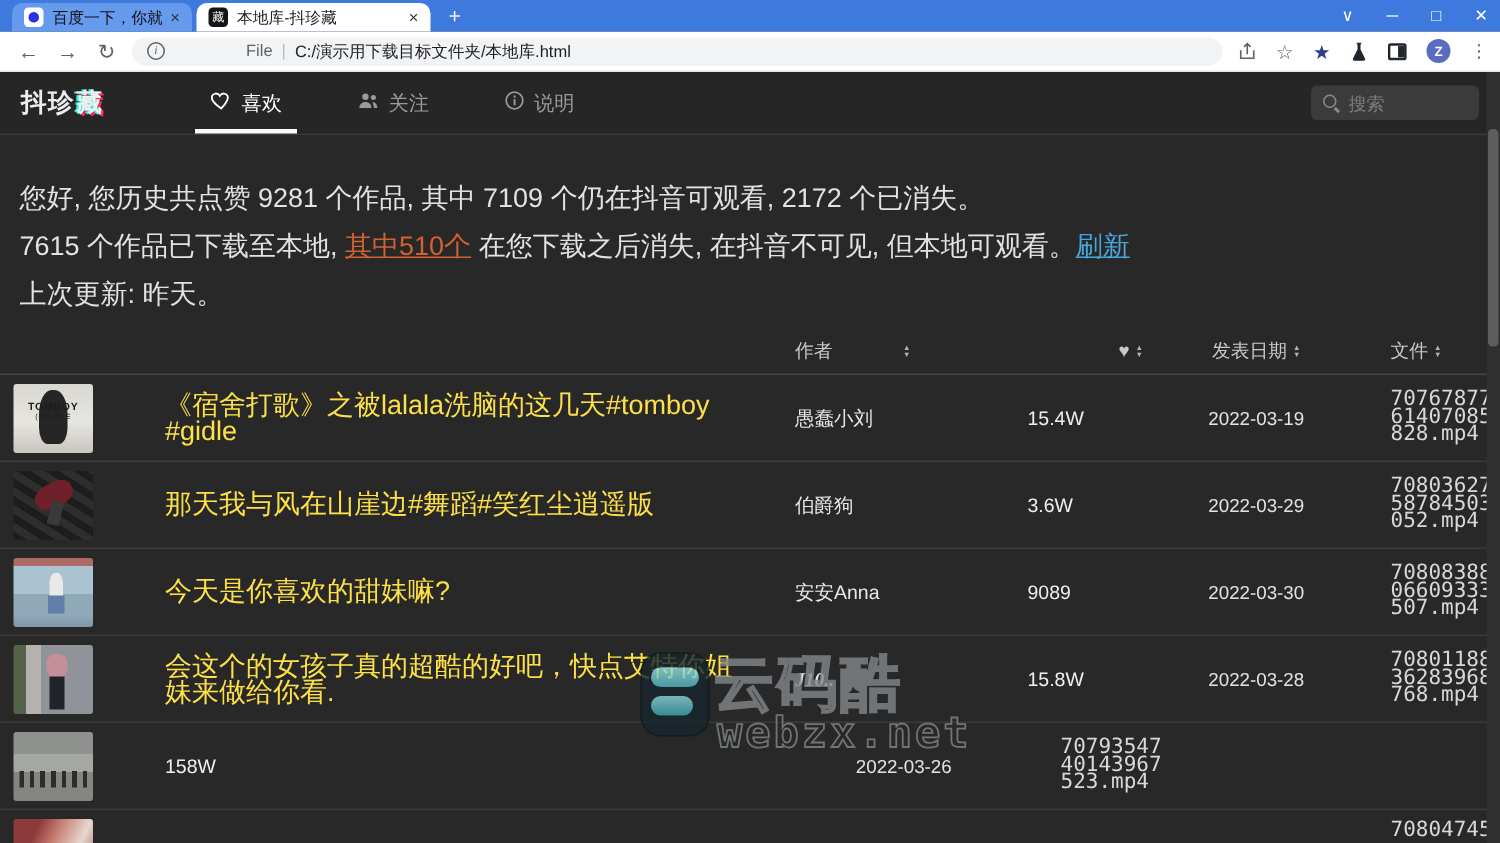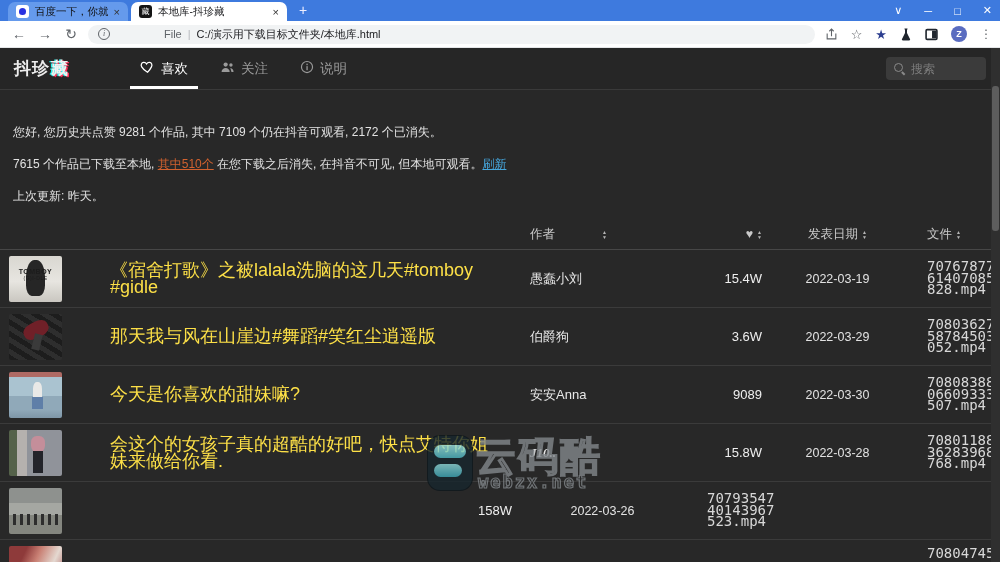--- a/index.html
+++ b/index.html
@@ -33,53 +33,53 @@
   .ext-star { color:#2c3e8f; font-size:13px; }
   .avatar { width:16px; height:16px; border-radius:50%; background:#5a6cc0; color:#fff; font-size:9px; font-weight:bold; display:flex; align-items:center; justify-content:center; }
   .kebab { color:#5f6368; font-size:12px; letter-spacing:0; }
 
   
   .page { position:absolute; top:48px; left:0; right:0; bottom:0; background:#282828; color:#e6e6e6; }
 
   .siteheader { height:42px; display:flex; align-items:center; padding:0 14px; border-bottom:1px solid #3a3a3a; background:#262626; }
   .logo { font-size:17px; font-weight:bold; color:#ededed; letter-spacing:1px; }
   .logo .glitch { color:#f0f0f0; text-shadow:-1.5px 0 #25f4ee, 1.5px 1px #fe2c55; padding:0 1px; }
-  .mainnav { display:flex; align-items:center; margin-left:68px; gap:28px; }
+  .mainnav { display:flex; align-items:center; margin-left:68px; gap:46px; }
   .nav-item { position:relative; display:flex; align-items:center; gap:6px; font-size:13.5px; color:#9a9a9a; cursor:pointer; padding:11px 2px; }
   .nav-item.active { color:#ffffff; }
   .nav-item.active::after { content:""; position:absolute; left:-8px; right:-8px; bottom:0; height:2.5px; background:#fff; }
-  .searchbox { margin-left:auto; width:100px; height:23px; background:#3b3b3b; border-radius:4px; display:flex; align-items:center; padding:0 8px; gap:6px;justify-content:center; }
+  .searchbox { margin-left:auto; width:112px; height:23px; background:#3b3b3b; border-radius:4px; display:flex; align-items:center; padding:0 8px; gap:6px;justify-content:center; }
   .search-glyph { position:relative; width:11px; height:11px; flex:0 0 auto; }
   .search-glyph::before { content:""; position:absolute; left:0; top:0; width:7px; height:7px; border:1.5px solid #8a8a8a; border-radius:50%; }
   .search-glyph::after { content:""; position:absolute; left:7.5px; top:7.5px; width:4px; height:1.5px; background:#8a8a8a; transform:rotate(45deg); transform-origin:left center; }
   .searchbox input { background:transparent; border:none; outline:none; color:#ddd; font-size:12px; width:100%; }
   .searchbox input::placeholder { color:#7d7d7d; }
 
-  .stats { padding:33px 14px 0 13px; font-size:12px; color:#e2e2e2; }
+  .stats { padding:33px 14px 0 13px; font-size:18px; color:#e2e2e2; }
   .stats p { margin-bottom:14px; line-height:18px; }
   a.link-orange { color:#d2622f; text-decoration:underline; }
   a.link-blue { color:#46a7dd; text-decoration:underline; }
 
   
   .table { margin-top:11px; }
   .grid { display:grid; grid-template-columns:110px 410px 165px 85px 135px 95px; align-items:center; }
   .thead { height:31px; border-bottom:1px solid #474747; color:#c9c9c9; font-size:12.5px; }
   .th { display:flex; align-items:center; gap:4px; }
   .th-author { padding-left:10px;gap:47px; }
   .th-likes { justify-content:flex-end; padding-right:8px; }
   .th-date { justify-content:center; }
   .th-file { padding-left:22px; }
   .sort { display:inline-flex; flex-direction:column; gap:1px; }
   .sort i { font-style:normal; font-size:5px; line-height:4px; color:#b5b5b5; }
 
   .trow { height:58px; border-bottom:1px solid #3b3b3b; }
   .cell-title { font-size:18px; color:#fde047; padding-right:18px; line-height:17px; }
   .cell-author { font-size:13px; color:#e8e8e8; padding-left:10px; }
   .tbody .trow:nth-child(4) .cell-author { font-style:italic; font-weight:600; font-family:"Liberation Serif",serif; }
-  .cell-likes { font-size:13px; text-align:right; padding-right:8px; color:#efefef; }
+  .cell-likes { font-size:13px; text-align:left; padding-right:8px; color:#efefef; }
   .cell-date { font-size:12.5px; text-align:center; color:#e2e2e2; }
   .cell-file { font-family:"DejaVu Sans Mono",monospace; font-size:14px; line-height:11.5px; color:#d8d8d8; white-space:pre-line; padding-left:22px; }
   .tbody .trow:nth-child(6) .cell-file { align-self:start; padding-top:8px; }
 
   .thumbwrap { padding-left:9px; }
   .thumb { position:relative; width:53px; height:46px; border-radius:2px; overflow:hidden; }
   .tbody .trow:nth-child(1) .thumb { background:linear-gradient(180deg,#d9d7d1 0%,#e7e5e0 55%,#c9c6c0 100%); }
   .tbody .trow:nth-child(1) .thumb::before { content:""; position:absolute; left:17px; top:4px; width:19px; height:36px; background:#262626; border-radius:45% 45% 30% 30%; }
   .thumb-label { position:absolute; left:0; right:0; top:12px; text-align:center; color:#1c1c1c; font-weight:bold; font-size:7px; line-height:7px; letter-spacing:.5px; }
   .thumb-label .l2 { font-size:5px; font-weight:normal; }
@@ -96,21 +96,21 @@
   .tbody .trow:nth-child(5) .thumb::after { content:""; position:absolute; left:4px; top:26px; right:4px; height:11px; background:repeating-linear-gradient(90deg,#2d2d2d 0 3px,transparent 3px 7px); }
   .tbody .trow:nth-child(6) .thumb { background:linear-gradient(115deg,#8e3a3a 0 25%,#c98074 45%,#e4d8d0 70%,#a34a4a 100%); }
 
   
   .watermark { position:absolute; left:428px; top:436px; width:250px; height:110px; opacity:.8; pointer-events:none; display:flex; align-items:flex-start; z-index:5; }
   .wm-logo { position:relative; width:44px; height:54px; background:#17262e; border-radius:12px; box-shadow:0 0 0 1px #0d171c; flex:0 0 auto; }
   .wm-logo::before { content:""; position:absolute; left:6px; top:9px; width:32px; height:13px; border-radius:7px; background:linear-gradient(180deg,#9fe3e0,#4cb6c2); }
   .wm-logo::after { content:""; position:absolute; left:6px; top:28px; width:28px; height:13px; border-radius:7px; background:linear-gradient(180deg,#8fd9da,#3ba4b4); }
   .wm-text { margin-left:4px; }
   .wm-main { font-size:40px; font-weight:bold; line-height:40px; color:rgba(40,40,40,.25); -webkit-text-stroke:1.5px #82878b; letter-spacing:2px; }
-  .wm-sub { margin-top:-4px; margin-left:2px; font-size:17px; font-weight:bold; color:rgba(40,40,40,.2); -webkit-text-stroke:1.2px #82878b; letter-spacing:2px; font-family:"DejaVu Sans Mono",monospace; }
+  .wm-sub { margin-top:-4px; margin-left:2px; font-size:28px; font-weight:bold; color:rgba(40,40,40,.2); -webkit-text-stroke:1.2px #82878b; letter-spacing:2px; font-family:"DejaVu Sans Mono",monospace; }
 
   
   .scrollbar { position:absolute; right:0; top:0; bottom:0; width:9px; background:#2f2f2f; }
   .scroll-thumb { position:absolute; right:1px; top:38px; width:7px; height:145px; background:#5d5d5d; border-radius:3px; }
 </style>
 </head>
 <body>
 
 <div class="stage">
 

